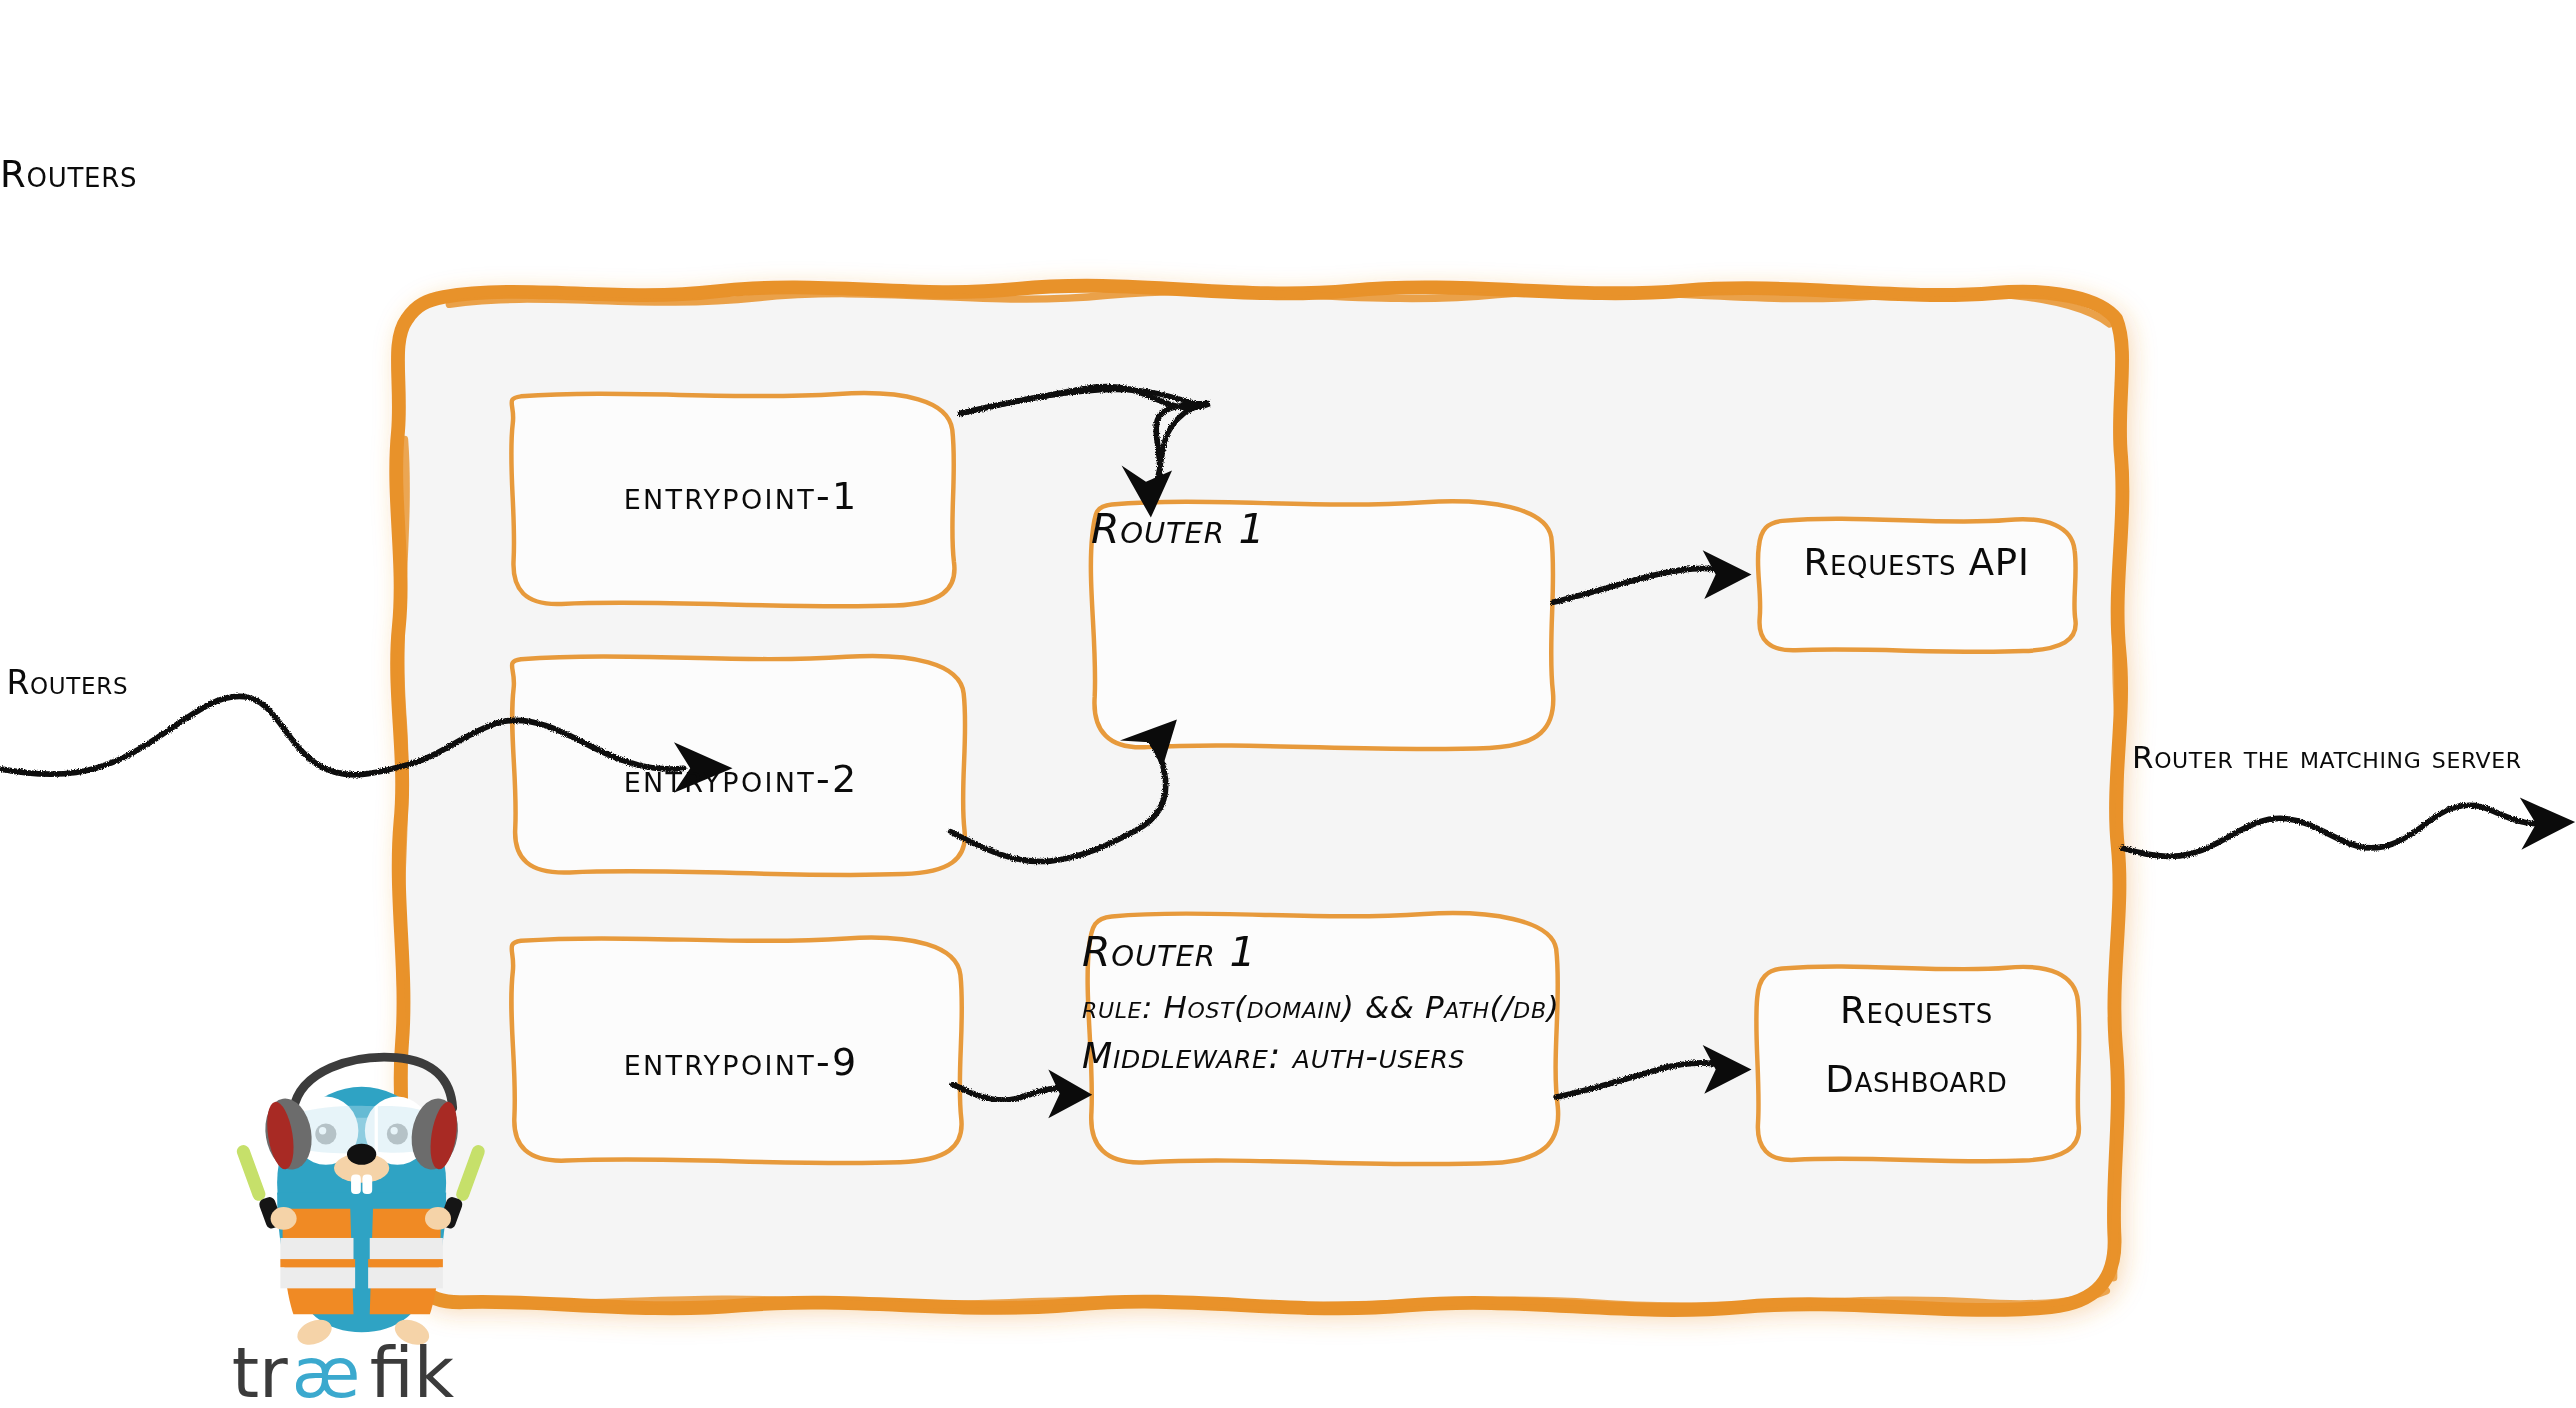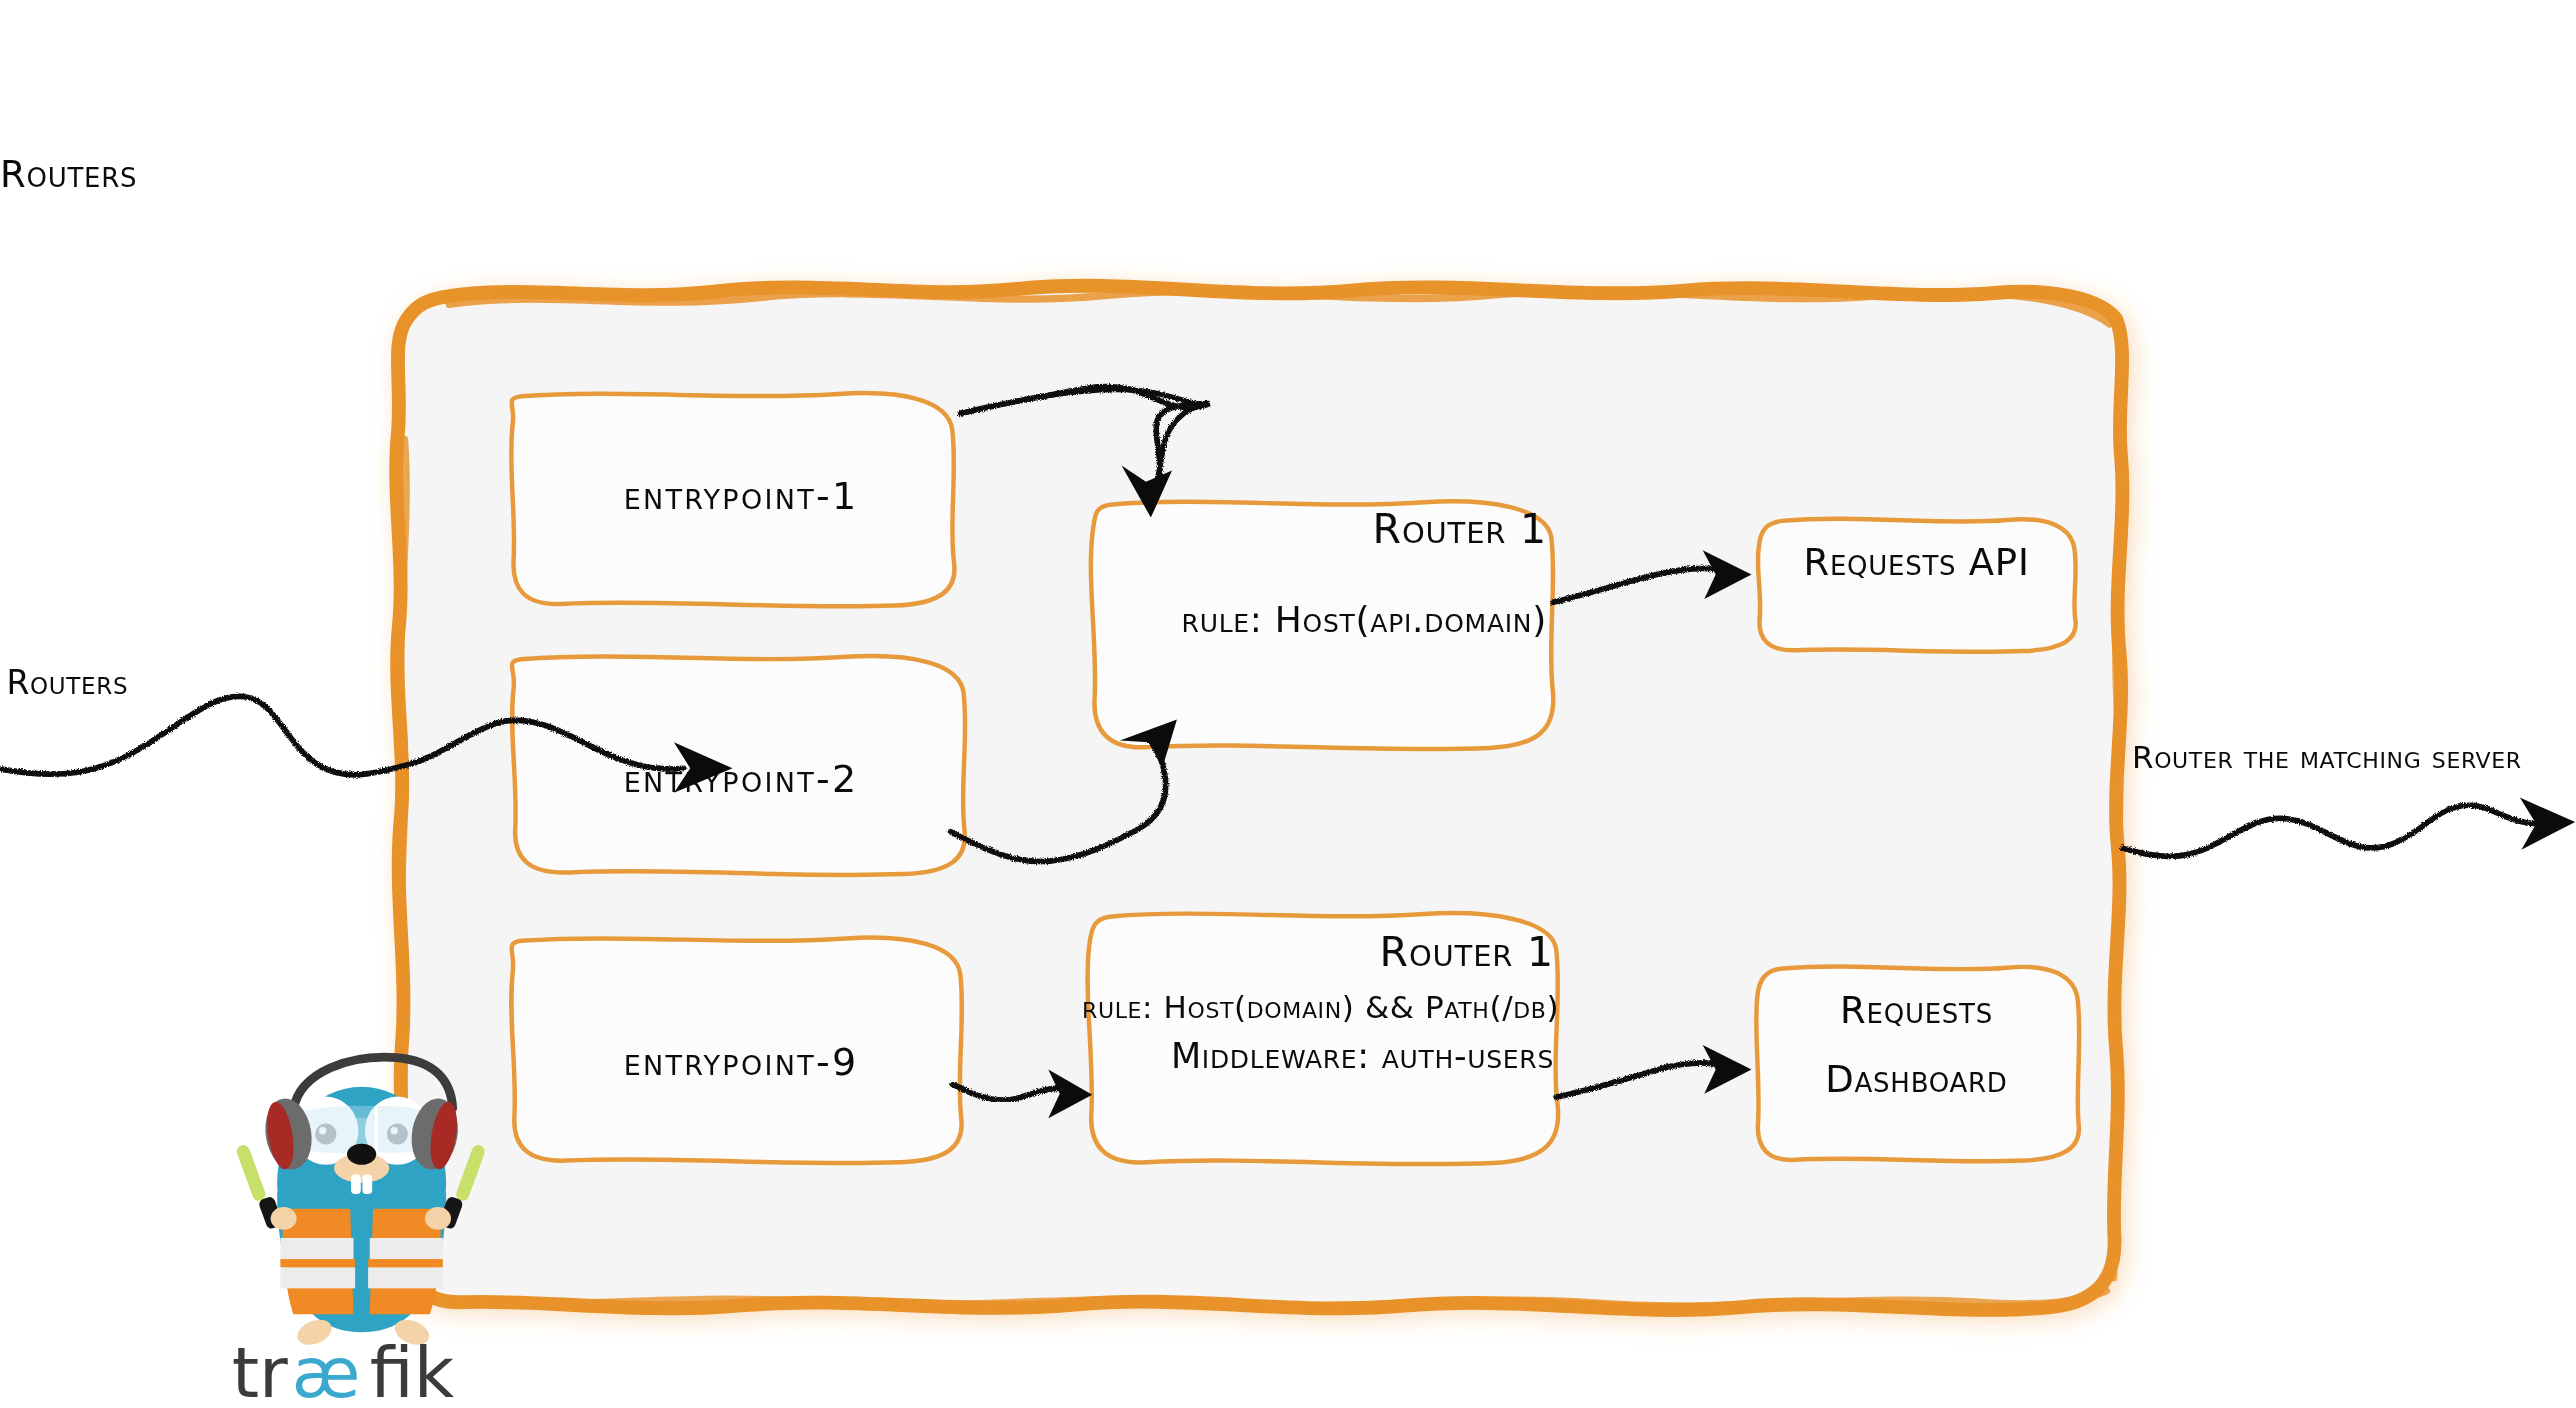--- a/index.html
+++ b/index.html
@@ -48,21 +48,22 @@
     width: 456px; text-align: center;
     font-size: 38px;
     letter-spacing: 0.06em;
   }
   #ep1-label { left: 513px; top: 474px; }
   #ep2-label { left: 513px; top: 757px; }
   #ep3-label { left: 513px; top: 1040px; }
 
   .router-block {
     position: absolute; z-index: 60;
-    text-align: right;
+    text-align: left;
+    font-style: italic;
   }
   #router1-block { left: 1091px; top: 505px; width: 456px; }
   #router1-title { font-size: 41px; }
   #router1-rule  { font-size: 36px; margin-top: 46px; }
 
   #router2-block { left: 1082px; top: 928px; width: 472px; }
   #router2-title { font-size: 41px; }
   #router2-rule  { font-size: 31px; margin-top: 13px; }
   #router2-mw    { font-size: 35px; margin-top: 11.4px; }
 
@@ -312,21 +313,20 @@
   </svg>
 
   <div class="tx hand" id="title-routers">Routers</div>
 
   <div class="tx hand ep-label" id="ep1-label">entrypoint-1</div>
   <div class="tx hand ep-label" id="ep2-label">entrypoint-2</div>
   <div class="tx hand ep-label" id="ep3-label">entrypoint-9</div>
 
   <div class="router-block" id="router1-block">
     <div class="hand" id="router1-title">Router 1</div>
-    <div class="hand" id="router1-rule">rule: Host(api.domain)</div>
   </div>
 
   <div class="router-block" id="router2-block">
     <div class="hand" id="router2-title">Router 1</div>
     <div class="hand" id="router2-rule">rule: Host(domain) &amp;&amp; Path(/db)</div>
     <div class="hand" id="router2-mw">Middleware: auth-users</div>
   </div>
 
   <div class="svc-block" id="svc-api-block">
     <div class="hand" id="svc-api-label">Requests API</div>

